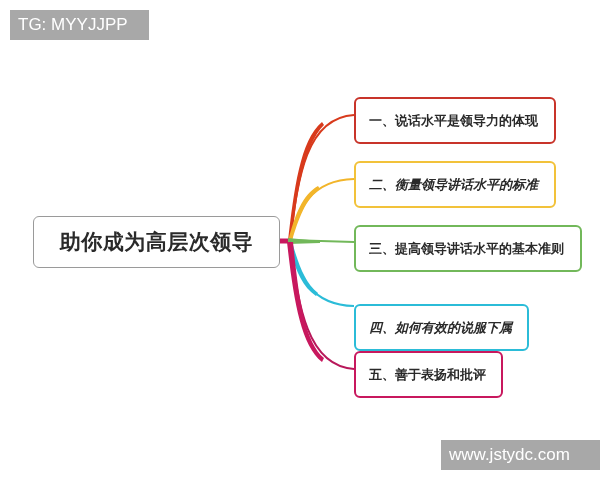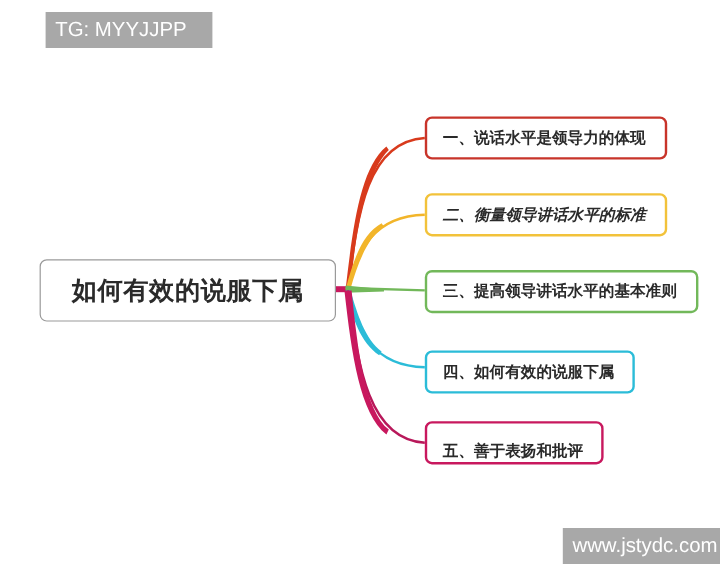--- a/index.html
+++ b/index.html
@@ -1,27 +1,27 @@
 <!DOCTYPE html>
 <html><head>
 <meta charset="utf-8">
 <style>
   html, body { margin:0; padding:0; }
   body { width:600px; height:480px; background:#ffffff; position:relative; overflow:hidden;
          font-family:"DejaVu Sans", sans-serif; }
   .wm { position:absolute; background:#a8a8a8; color:#ffffff; font-family:"Liberation Sans", sans-serif;
-        font-size:17px; line-height:30px; padding:0 8px; box-sizing:border-box;margin-left:28px; }
+        font-size:17px; line-height:30px; padding:0 8px; box-sizing:border-box; }
   #wm-top { left:10px; top:10px; width:139px; height:30px; }
   #wm-bottom { left:441px; top:440px; width:180px; height:30px; font-size:17px; }
   svg.links { position:absolute; left:0; top:0; }
   .root { position:absolute; left:33px; top:216px; width:247px; height:52px; box-sizing:border-box;
           border:1.5px solid #9a9a9a; border-radius:6px; background:#fff;
           display:flex; align-items:center; justify-content:center;
           font-size:21px; font-weight:bold; color:#2a2a2a; letter-spacing:0.5px; }
-  .node { position:absolute; left:354px; height:36px; box-sizing:border-box; border:2px solid;
+  .node { position:absolute; left:354px; height:47px; box-sizing:border-box; border:2px solid;
           border-radius:6px; background:#fff; display:flex; align-items:center;
           padding-left:13px; font-size:13px; font-weight:bold; color:#2a2a2a; white-space:nowrap; }
 </style>
 </head>
 <body>
 
 <div id="wm-top" class="wm">TG: MYYJJPP</div>
 
 <svg class="links" width="600" height="480">
 
@@ -37,32 +37,32 @@
   <path d="M288 238 L320 241 L320 243 L288 244 Z" fill="#72b85a"></path>
 
   <path d="M290 242 C298 275, 310 305, 354 306" stroke="#2bbcd8" stroke-width="2" fill="none"></path>
   <path d="M288 242 C294 265, 300 285, 316 296 L318 293 C304 282, 298 262, 292 242 Z" fill="#2bbcd8"></path>
 
   <path d="M290 242 C298 300, 305 366, 354 369" stroke="#b8185a" stroke-width="2" fill="none"></path>
   <path d="M287 242 C293 295, 300 345, 322 362 L324 358 C304 342, 298 292, 293 242 Z" fill="#c8185e"></path>
 </svg>
 
 <div class="root">
-  <span>如何有效的说服下属</span>
+  <span>助你成为高层次领导</span>
 </div>
 
 <div class="node" style="top:97px; width:202px; border-color:#c8342a;">
   <span>一、说话水平是领导力的体现</span>
 </div>
 <div class="node" style="top:161px; width:202px; border-color:#f2c23a;font-style:italic;">
   <span>二、衡量领导讲话水平的标准</span>
 </div>
 <div class="node" style="top:225px; width:228px; border-color:#72b85a;text-align:right;">
   <span>三、提高领导讲话水平的基本准则</span>
 </div>
-<div class="node" style="top:292px; width:175px; border-color:#2bbcd8;">
+<div class="node" style="top:304px; width:175px; border-color:#2bbcd8;font-style:italic;">
   <span>四、如何有效的说服下属</span>
 </div>
-<div class="node" style="top:351px; width:149px; border-color:#c8185e;align-items:flex-end;">
+<div class="node" style="top:351px; width:149px; border-color:#c8185e;">
   <span>五、善于表扬和批评</span>
 </div>
 
 <div id="wm-bottom" class="wm">www.jstydc.com</div>
 
 </body></html>

